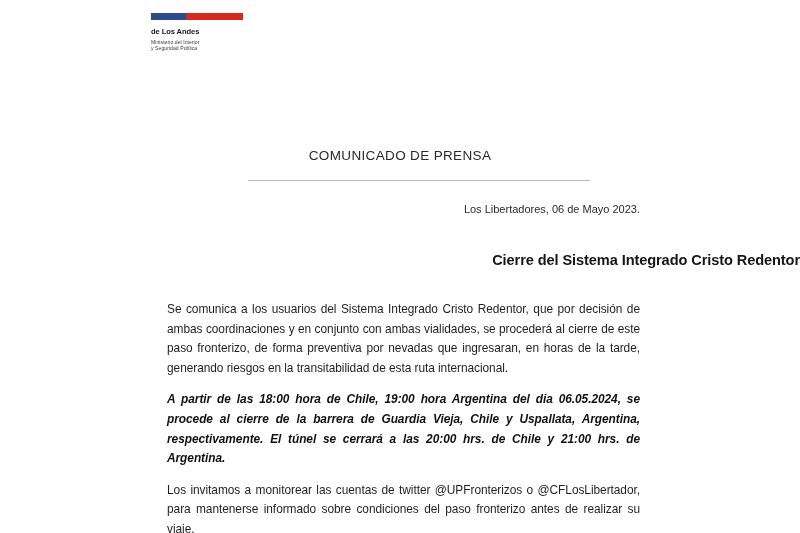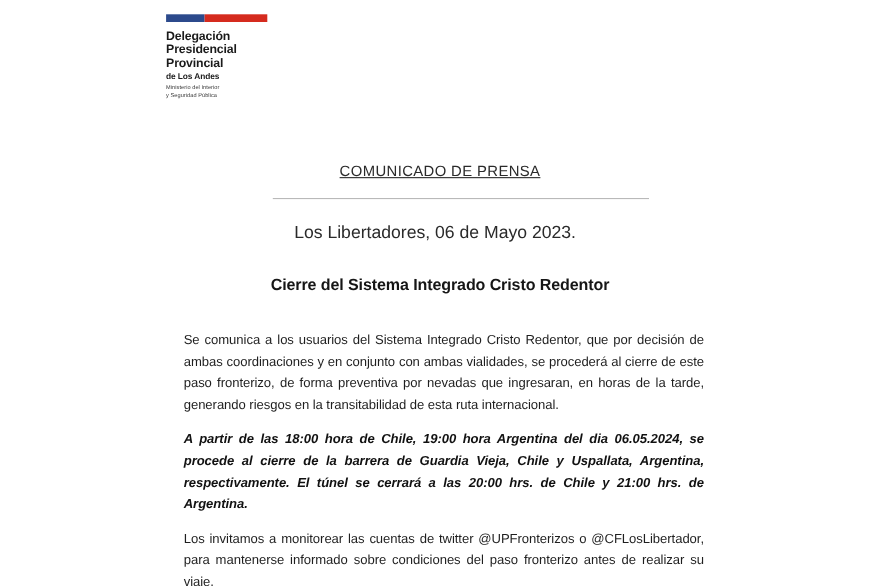--- a/index.html
+++ b/index.html
@@ -69,49 +69,48 @@
   
   .doc-title {
     position: absolute;
     top: 148px;
     left: 0;
     width: 800px;
     text-align: center;
     font-size: 13.5px;
     letter-spacing: 0.35px;
     color: #2a2a2a;
-    text-decoration: underline;
   }
   .rule {
     position: absolute;
     top: 180px;
     left: 248px;
     width: 342px;
     height: 1px;
     background: #b9b9b9;
   }
 
   
   .dateline {
     position: absolute;
     top: 203px;
     left: 151px;
     width: 489px;
-    text-align: center;
-    font-size: 16px;
+    text-align: right;
+    font-size: 11px;
     color: #2a2a2a;
   }
 
   
   .heading {
     position: absolute;
     top: 252px;
     left: 0;
     width: 800px;
-    text-align: center;
+    text-align: right;
     font-size: 14.6px;
     font-weight: bold;
     color: #161616;
     letter-spacing: -0.1px;
   }
 
   
   .body-block {
     position: absolute;
     top: 300px;
@@ -136,25 +135,20 @@
 </head>
 <body>
 
 <div class="page">
 
   <div class="letterhead">
     <div class="flag-bar">
       <div class="flag-blue"></div>
       <div class="flag-red"></div>
     </div>
-    <div class="org-main">
-      <div>Delegación</div>
-      <div>Presidencial</div>
-      <div>Provincial</div>
-    </div>
     <div class="org-sub">de Los Andes</div>
     <div class="org-ministry">
       <div>Ministerio del Interior</div>
       <div>y Seguridad Pública</div>
     </div>
   </div>
 
   <div class="doc-title">COMUNICADO DE PRENSA</div>
   <div class="rule"></div>
 

